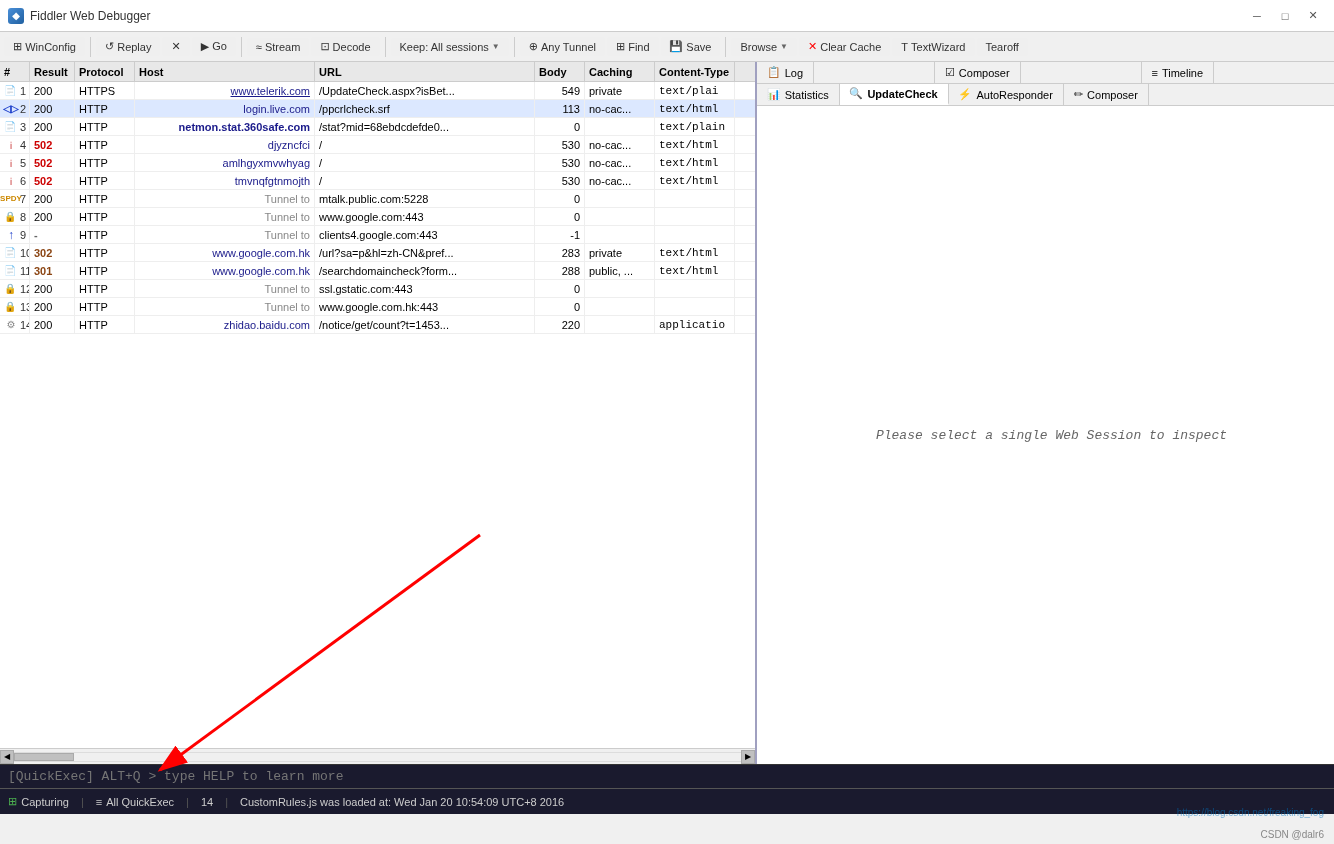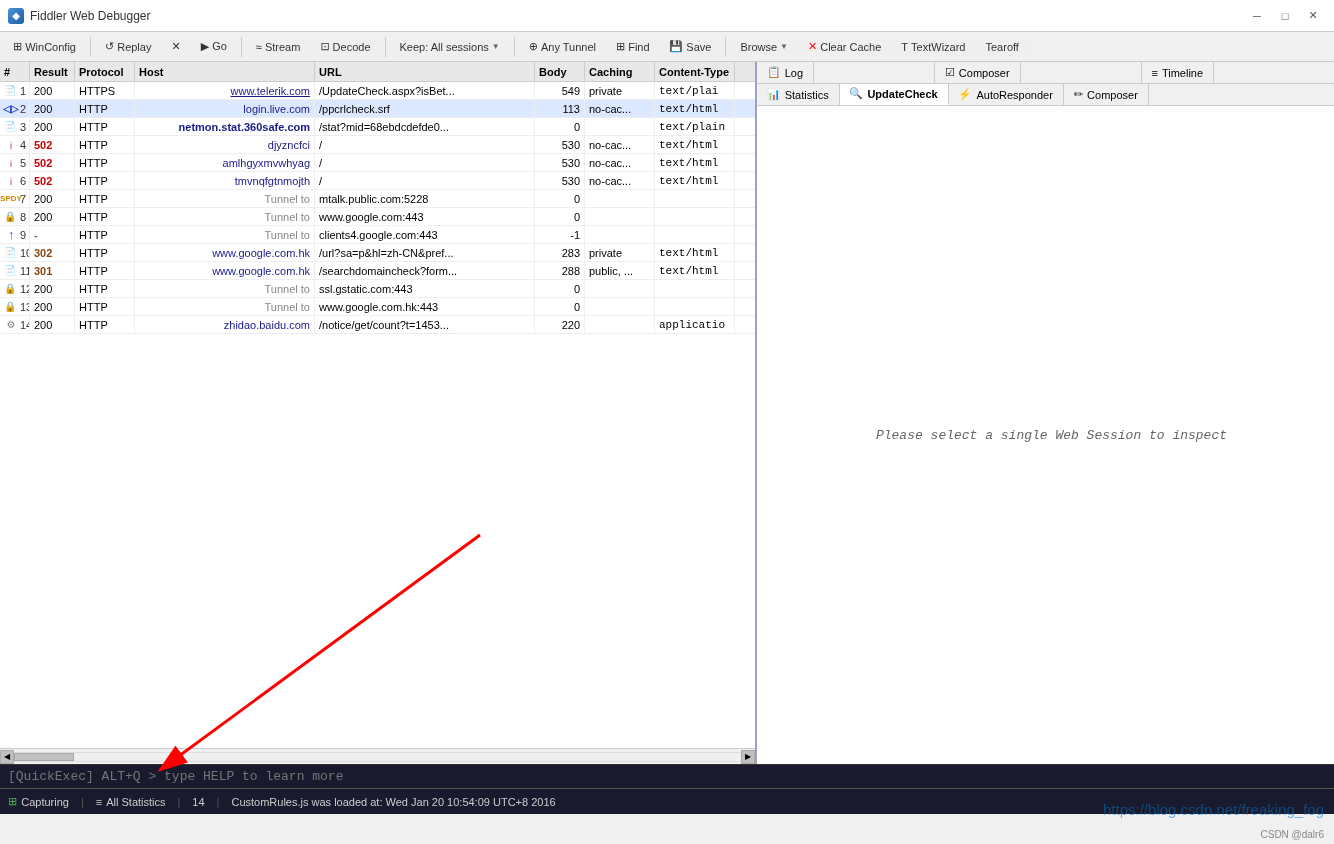--- a/index.html
+++ b/index.html
@@ -72,21 +72,21 @@
     .sessions-list::-webkit-scrollbar-track { background: #f0f0f0; }
     .sessions-list::-webkit-scrollbar-thumb { background: #c0c0c0; border: 1px solid #aaa; }
 
     
     .hscroll-bar { height: 16px; background: #f0f0f0; border-top: 1px solid #ccc; display: flex; align-items: center; }
 
     
     .quickexec-bar { background: #1a1a2e; height: 24px; display: flex; align-items: center; padding: 0 8px; border-top: 1px solid #333; }
     .quickexec-input { background: transparent; border: none; color: #ccc; font-size: 13px; font-family: 'Courier New', monospace; flex: 1; outline: none; }
 
-    .watermark { position: absolute; bottom: 26px; right: 10px; font-size: 15px; color: rgba(0,120,200,0.5); pointer-events: none; }
+    .watermark { position: absolute; bottom: 26px; right: 10px; font-size: 10px; color: rgba(0,120,200,0.5); pointer-events: none; }
 
     .csdn-credit { position: absolute; bottom: 4px; right: 10px; font-size: 10px; color: #888; }
   </style>
 </head>
 <body>
 
 <div style="position: relative; width: 1334px; height: 844px;">
 
   <div class="title-bar">
     <div class="title-bar-left">
@@ -449,21 +449,21 @@
   </div>
 
   <div class="status-bar">
     <div class="status-item">
       <span style="color:#4CAF50;">⊞</span>
       <span>Capturing</span>
     </div>
     <span class="status-separator">|</span>
     <div class="status-item">
       <span>≡</span>
-      <span>All Statistics</span>
+      <span>All QuickExec</span>
     </div>
     <span class="status-separator">|</span>
     <span>14</span>
     <span class="status-separator">|</span>
     <span>CustomRules.js was loaded at: Wed Jan 20 10:54:09 UTC+8 2016</span>
   </div>
 
   <div class="watermark">https://blog.csdn.net/freaking_fog</div>
   <div class="csdn-credit">CSDN @dalr6</div>
 

